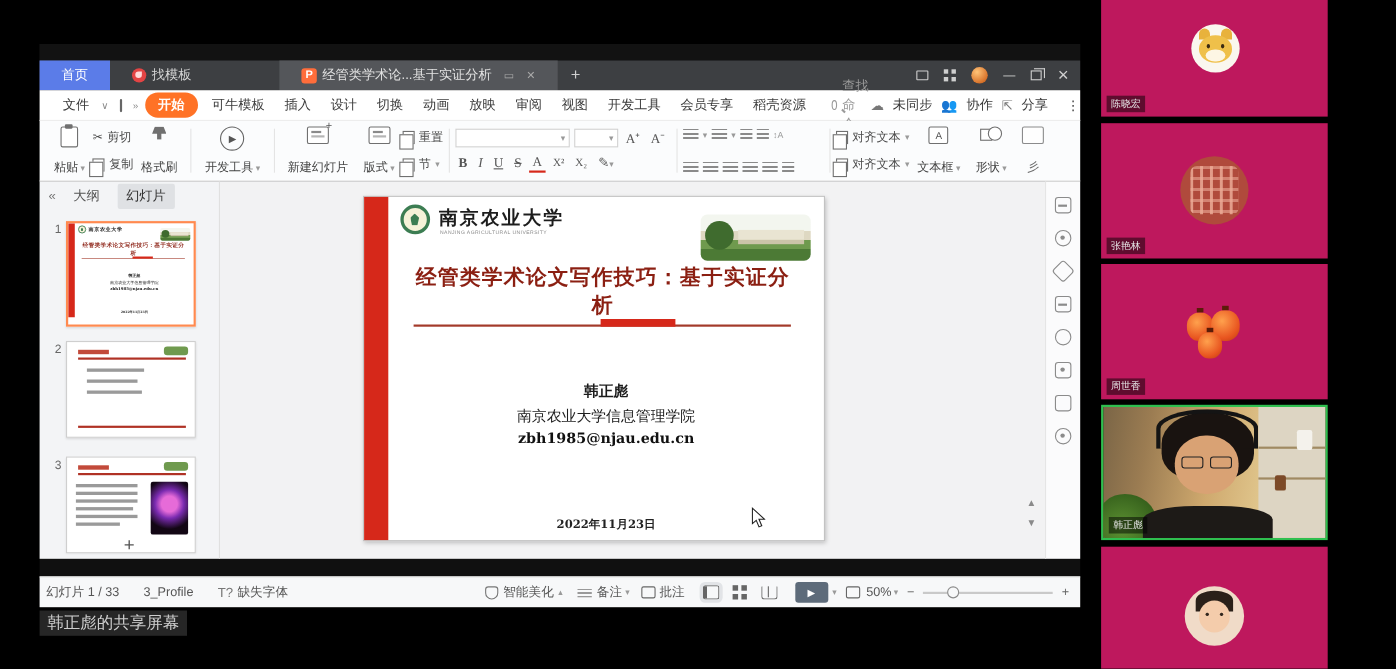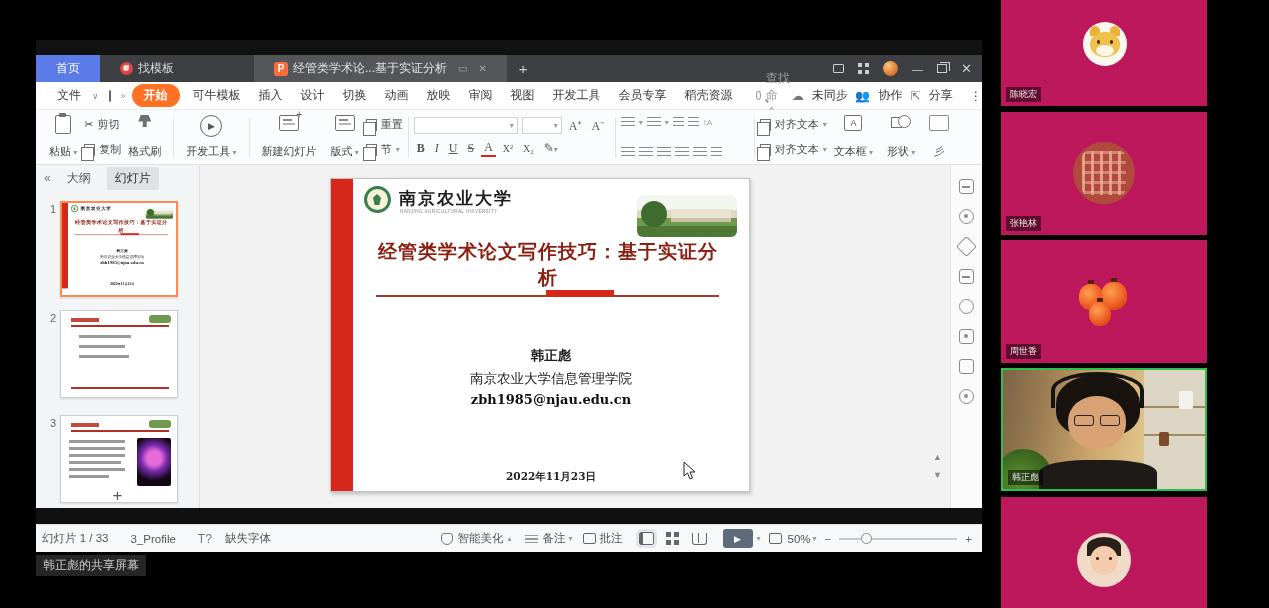--- a/index.html
+++ b/index.html
@@ -116,21 +116,21 @@
       linear-gradient(#666,#666) 0 0/5px 5px no-repeat, linear-gradient(#666,#666) 8px 0/5px 5px no-repeat,
       linear-gradient(#666,#666) 0 8px/5px 5px no-repeat, linear-gradient(#666,#666) 8px 8px/5px 5px no-repeat; }
   .view-read { width:15px; height:12px; border:1.4px solid #666; border-top:none; border-radius:0 0 3px 3px; position:relative; }
   .view-read:after { content:""; position:absolute; left:5px; top:0; width:1.4px; height:10px; background:#666; }
   .playbtn { width:30px; height:19px; background:#5d6b7a; border-radius:3px; color:#fff; display:flex; align-items:center; justify-content:center; font-size:9px; }
   .fit { width:13px; height:11px; border:1.4px solid #666; border-radius:2px; }
   .zline { width:118px; height:2px; background:#c9c9c9; position:relative; margin:0 8px; }
   .zhandle { position:absolute; left:22px; top:-5px; width:11px; height:11px; border:1.6px solid #8a8a8a; border-radius:50%; background:#f7f8f9; }
 
   
-  .share-label { position:absolute; left:36px; top:555px; background:#262626; color:#cdcdcd; font-size:12px; padding:2px 7px; }
+  .share-label { position:absolute; left:36px; top:555px; background:#262626; color:#cdcdcd; font-size:15px; padding:2px 7px; }
   .tilecol { position:absolute; left:1001px; top:0; width:206px; }
   .tile { position:absolute; left:0; width:206px; background:#be185d; overflow:hidden; }
   .tname { position:absolute; left:5px; bottom:4px; background:rgba(0,0,0,.5); color:#e6e6e6; font-size:9px; padding:1px 4px; }
   .avatar { position:absolute; border-radius:50%; }
   .cat { background:#faf7ef; }
   .cat .head { position:absolute; left:15%; top:22%; width:70%; height:58%; background:#efc04a; border-radius:48%; }
   .cat .e1,.cat .e2 { position:absolute; top:10%; width:22%; height:22%; background:#e8b23c; border-radius:50% 50% 0 0; }
   .cat .e1 { left:16%; } .cat .e2 { right:16%; }
   .cat .muz { position:absolute; left:30%; top:52%; width:40%; height:26%; background:#fdf6e4; border-radius:50%; }
   .cat .ey1,.cat .ey2 { position:absolute; top:42%; width:7%; height:9%; background:#3a2a12; border-radius:50%; }
@@ -445,21 +445,21 @@
       <span class="rt"></span>
       <span class="rt rnd dot"></span>
     </div>
   </div>
 
 
   <div class="statusbar">
     <span class="st" style="margin-left:6px">幻灯片 1 / 33</span>
     <span class="st" style="margin-left:22px">3_Profile</span>
     <span class="sb-ic-t" style="margin-left:22px">T?</span>
-    <span class="st" style="margin-left:13px">缺失字体</span>
+    <span class="st" style="margin-left:4px">缺失字体</span>
     <span style="flex:1"></span>
     <span class="shield"></span>
     <span class="st">智能美化</span>
     <span class="dar" style="margin:0 14px 0 4px">▴</span>
     <span class="notes-ic" style="margin:0 4px 0 0"></span>
     <span class="st">备注</span>
     <span class="dar" style="margin:0 10px 0 3px">▾</span>
     <span class="fit" style="margin-right:4px"></span>
     <span class="st">批注</span>
     <span class="view-ic norm on" style="margin-left:16px"></span>

